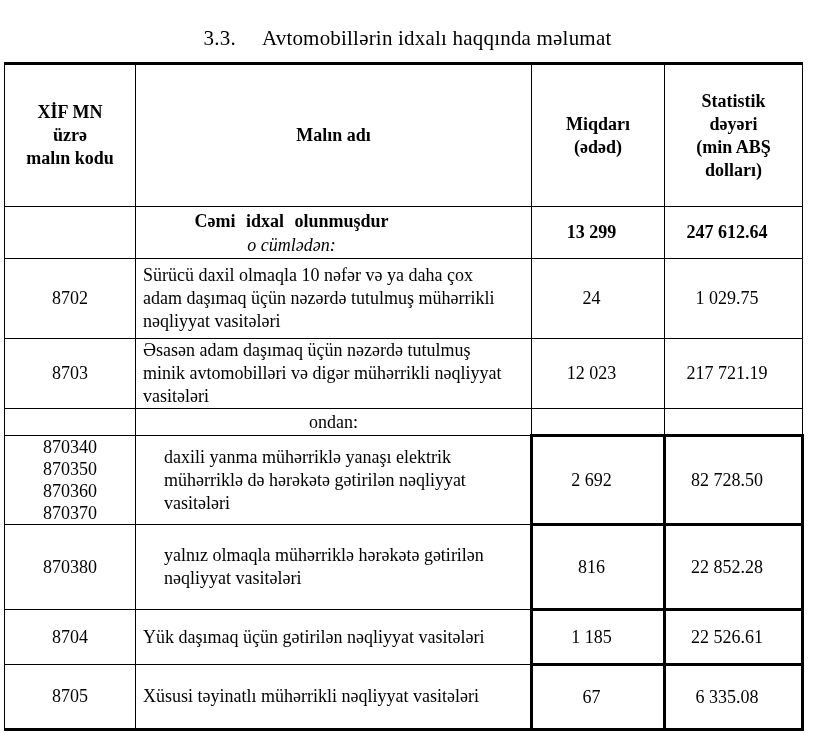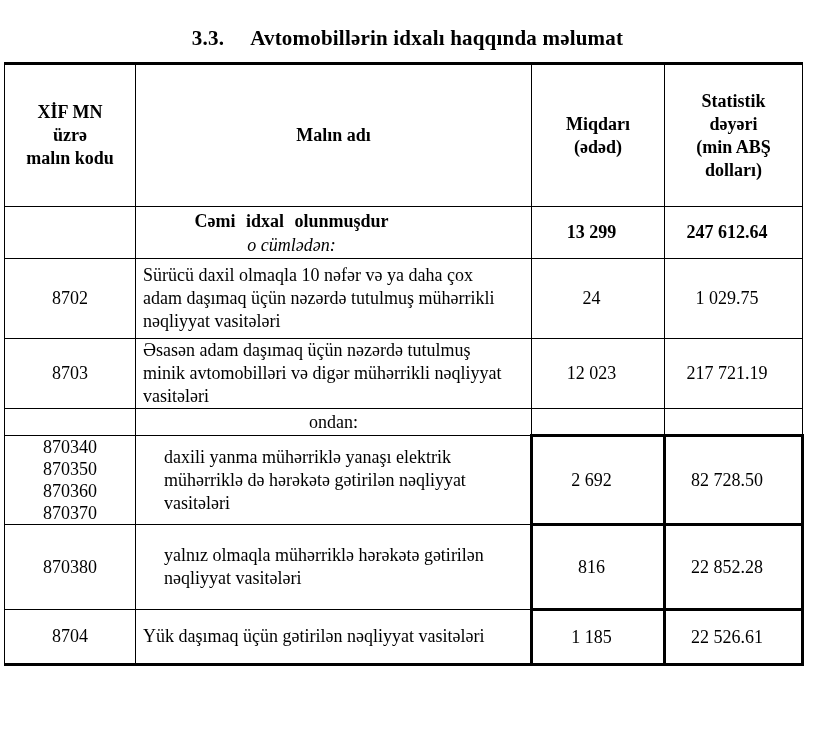--- a/index.html
+++ b/index.html
@@ -15,21 +15,21 @@
     color: #000000;
     font-family: "Liberation Serif", serif;
     overflow: hidden;
   }
   .doc-title {
     position: absolute;
     top: 26px;
     left: 0;
     width: 100%;
     text-align: center;
-    font-weight: bold;
+    font-weight: normal;
     font-size: 21px;
     letter-spacing: 0.2px;
   }
   .doc-title .title-num {
     margin-right: 26px;
   }
   table.imports {
     position: absolute;
     left: 4px;
     top: 62px;
@@ -164,16 +164,22 @@
       <td class="num-cell thick">22 852.28</td>
     </tr>
 
     <tr style="height:55px">
       <td class="c">8704</td>
       <td class="name">Yük daşımaq üçün gətirilən nəqliyyat vasitələri</td>
       <td class="num-cell thick">1 185</td>
       <td class="num-cell thick">22 526.61</td>
     </tr>
 
+    <tr style="height:65px">
+      <td class="c">8705</td>
+      <td class="name">Xüsusi təyinatlı mühərrikli nəqliyyat vasitələri</td>
+      <td class="num-cell thick">67</td>
+      <td class="num-cell thick">6 335.08</td>
+    </tr>
 
   </tbody>
     </table>
 </div>
 
 </body></html>

